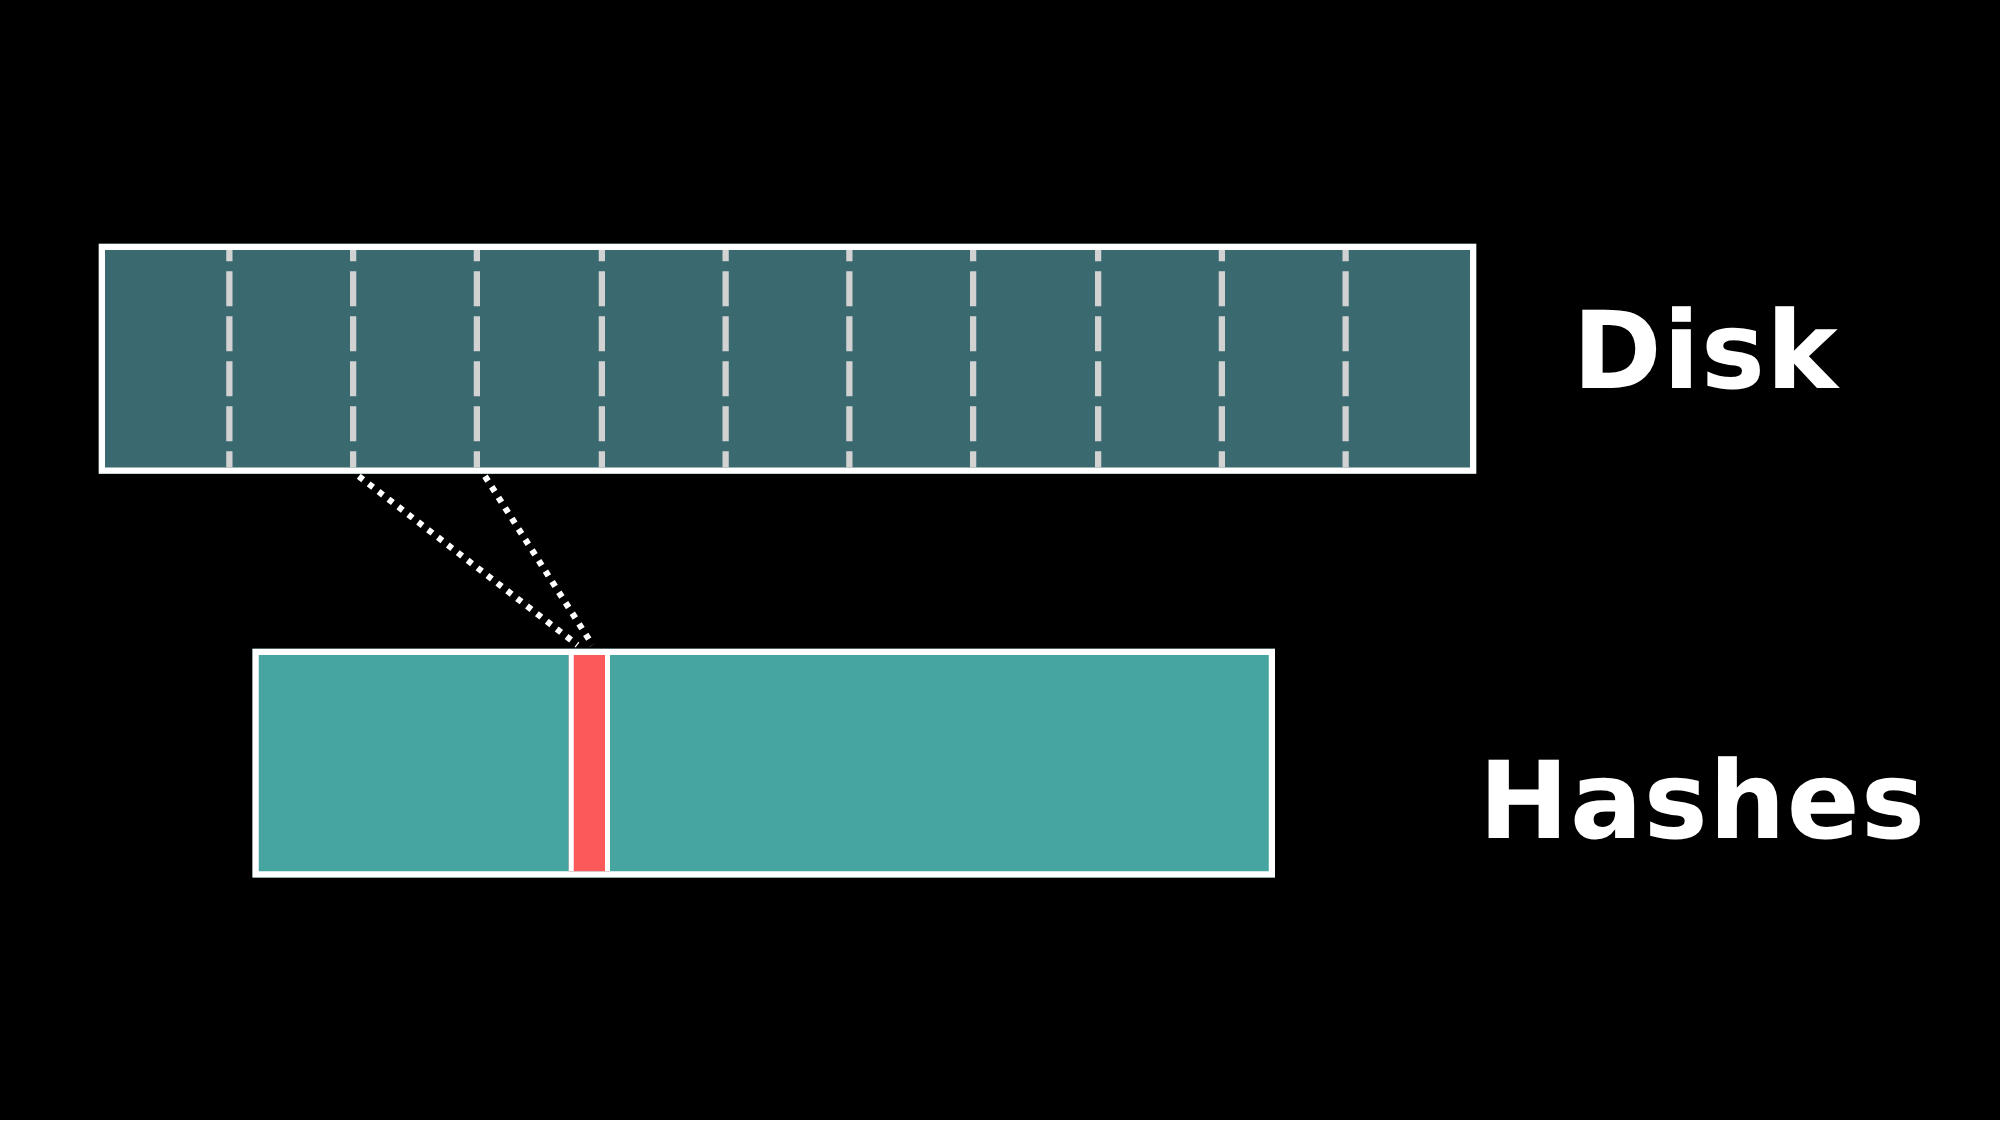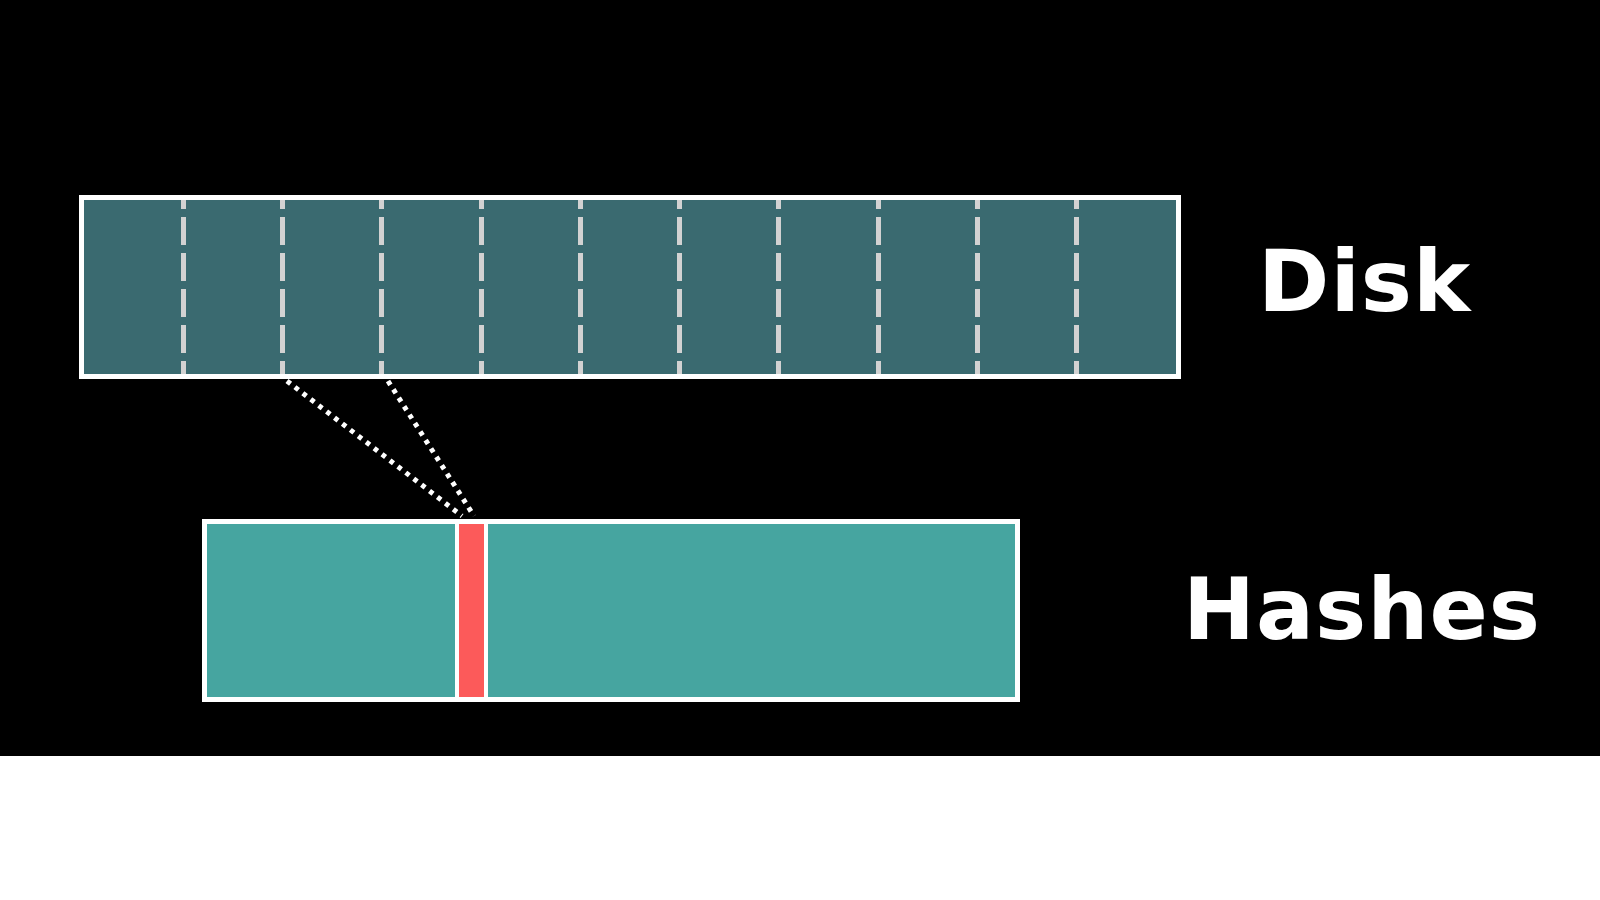--- a/index.html
+++ b/index.html
@@ -6,21 +6,21 @@
     margin: 0;
     padding: 0;
     width: 1600px;
     height: 900px;
     overflow: hidden;
     font-family: "DejaVu Sans", "Liberation Sans", sans-serif;
   }
   .canvas {
     position: relative;
     width: 1600px;
-    height: 756px;
+    height: 896px;
     background: var(--background, #000000);
   }
 
   
   .disk-bar {
     position: absolute;
     left: 79px;
     top: 195px;
     width: 1102px;
     height: 184px;
@@ -92,21 +92,21 @@
   .bar-label {
     position: absolute;
     color: var(--label, #ffffff);
     font-weight: 800;
     font-size: 86px;
     line-height: 1;
     letter-spacing: 1px;
     white-space: nowrap;
   }
   .label-disk   { left: 1258px; top: 238px; }
-  .label-hashes { left: 1183px; top: 566px; }
+  .label-hashes { left: 1183px; top: 598px; }
 </style>
 </head>
 <body>
 
 <div class="canvas">
 
   <div class="disk-bar">
     <div class="disk-bar-inner">
         <div class="divider" style="left: calc(9.09091% - 2.5px);"></div>
         <div class="divider" style="left: calc(18.1818% - 2.5px);"></div>

